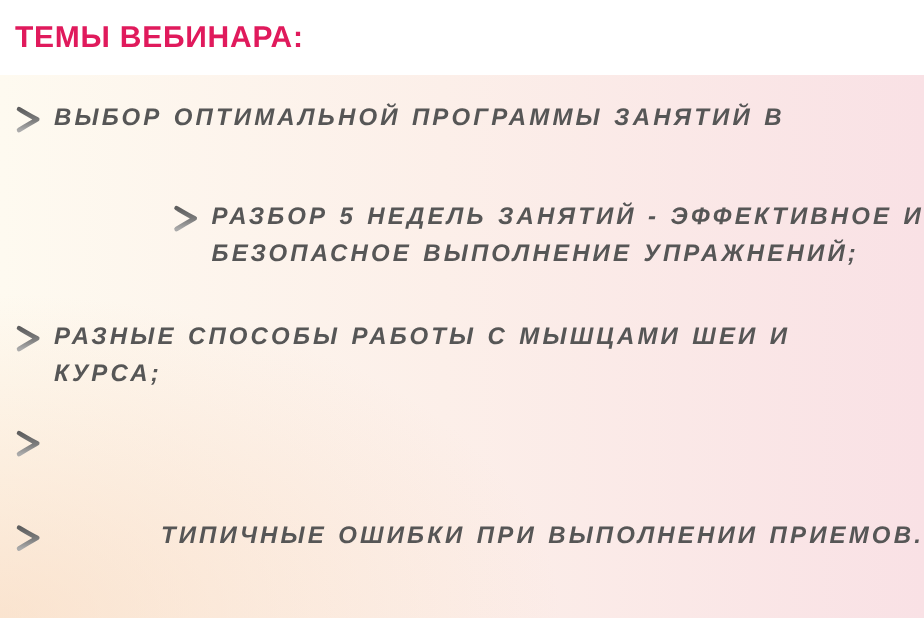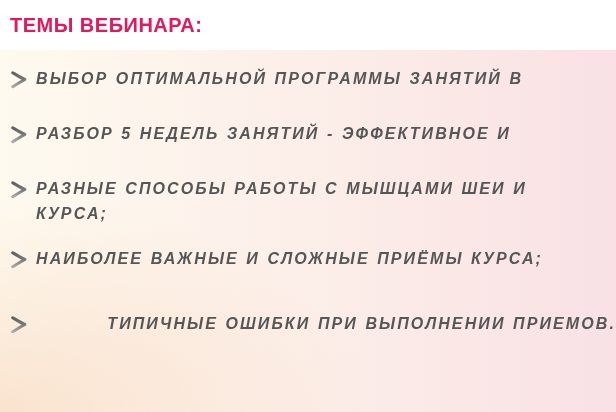--- a/index.html
+++ b/index.html
@@ -35,21 +35,21 @@
     background:
       radial-gradient(ellipse 520px 300px at 0% 100%, rgba(247,209,180,0.55), rgba(247,209,180,0) 72%),
       linear-gradient(to right, #fefaf0 0%, #fcefe9 48%, #f9e1e5 100%);
     overflow: hidden;
   }
   .topic {
     display: flex;
     align-items: flex-start;
     font-style: italic;
   }
-  .topic.m2 { margin-top: 30px; }
+  .topic.m2 { margin-top: 41px; justify-content: flex-end; }
   .topic.m3 { margin-top: 30px; }
   .topic.m4 { margin-top: 20px; }
   .topic.m5 { margin-top: 40px; justify-content: space-between; }
   .chev {
     flex: 0 0 auto;
     width: 18px; height: 19px;
     margin: 4px 8px 0 0;
     display: inline-block;
   }
   .topic-text {
@@ -96,20 +96,21 @@
     </div>
 
     <div class="topic m2">
       <span class="chev">
         <svg viewBox="0 0 20 20" width="18" height="19">
           <path d="M3 2.5 C8 5.5 12 8 16.5 10 C12 12.5 8 15 3 18" fill="none" stroke="url(#chevGrad)" stroke-width="3.4" stroke-linecap="round" stroke-linejoin="round"></path>
         </svg>
       </span>
       <div class="topic-text">
         <div>РАЗБОР 5 НЕДЕЛЬ ЗАНЯТИЙ - ЭФФЕКТИВНОЕ И</div>
+        <div>БЕЗОПАСНОЕ ВЫПОЛНЕНИЕ УПРАЖНЕНИЙ;</div>
       </div>
     </div>
 
     <div class="topic m3">
       <span class="chev">
         <svg viewBox="0 0 20 20" width="18" height="19">
           <path d="M3 2.5 C8 5.5 12 8 16.5 10 C12 12.5 8 15 3 18" fill="none" stroke="url(#chevGrad)" stroke-width="3.4" stroke-linecap="round" stroke-linejoin="round"></path>
         </svg>
       </span>
       <div class="topic-text">
@@ -117,23 +118,20 @@
         <div>КУРСА;</div>
       </div>
     </div>
 
     <div class="topic m4">
       <span class="chev">
         <svg viewBox="0 0 20 20" width="18" height="19">
           <path d="M3 2.5 C8 5.5 12 8 16.5 10 C12 12.5 8 15 3 18" fill="none" stroke="url(#chevGrad)" stroke-width="3.4" stroke-linecap="round" stroke-linejoin="round"></path>
         </svg>
       </span>
-      <div class="topic-text">
-        <div>НАИБОЛЕЕ ВАЖНЫЕ И СЛОЖНЫЕ ПРИЁМЫ КУРСА;</div>
-      </div>
     </div>
 
     <div class="topic m5">
       <span class="chev">
         <svg viewBox="0 0 20 20" width="18" height="19">
           <path d="M3 2.5 C8 5.5 12 8 16.5 10 C12 12.5 8 15 3 18" fill="none" stroke="url(#chevGrad)" stroke-width="3.4" stroke-linecap="round" stroke-linejoin="round"></path>
         </svg>
       </span>
       <div class="topic-text">
         <div>ТИПИЧНЫЕ ОШИБКИ ПРИ ВЫПОЛНЕНИИ ПРИЕМОВ.</div>

